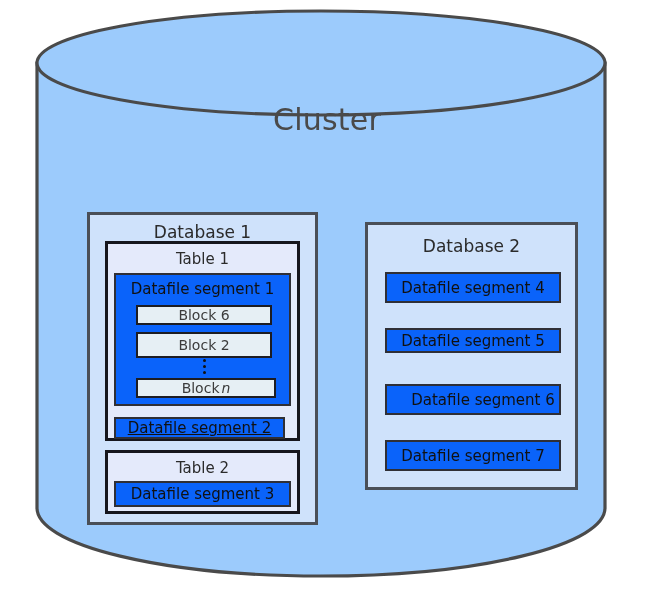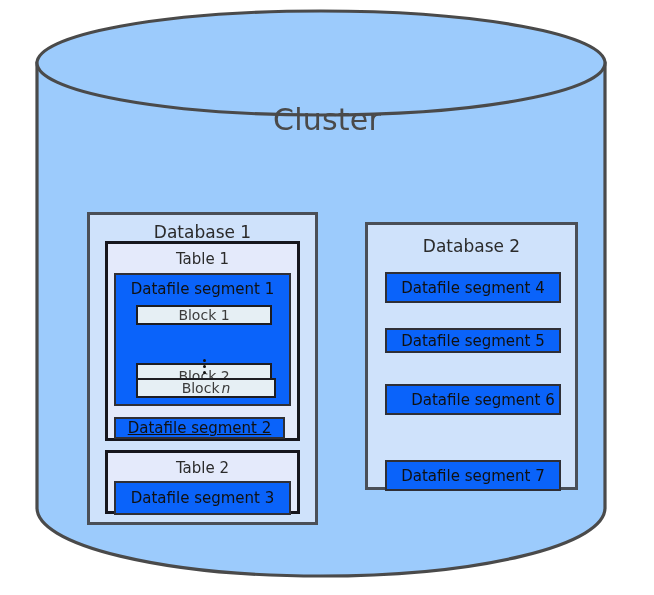--- a/index.html
+++ b/index.html
@@ -148,24 +148,24 @@
 
   <div class="table-box" style="left:105px; top:241px; width:195px; height:200px;">
     <div class="table-title" style="margin-top:8px;">Table 1</div>
   </div>
 
   <div class="segment tall" style="left:114px; top:273px; width:177px; height:133px;">
     <div class="segment-label" style="margin-top:7px;">Datafile segment 1</div>
   </div>
 
   <div class="block" style="left:136px; top:305px; width:136px; height:20px;">
-    <span>Block 1</span>
-  </div>
-
-  <div class="block" style="left:136px; top:332px; width:136px; height:26px;margin-top:31px;">
+    <span>Block 6</span>
+  </div>
+
+  <div class="block" style="left:136px; top:332px; width:136px; height:26px;">
     <span>Block 2</span>
   </div>
 
   <div class="vdots" style="left:136px; top:356px; width:136px; height:20px;">
     <i></i>
       <i></i>
       <i></i>
   </div>
 
   <div class="block" style="left:136px; top:378px; width:140px; height:20px;">
@@ -174,37 +174,37 @@
   </div>
 
   <div class="segment" style="left:114px; top:417px; width:171px; height:22px;text-decoration:underline;">
     <span>Datafile segment 2</span>
   </div>
 
   <div class="table-box" style="left:105px; top:450px; width:195px; height:64px;">
     <div class="table-title" style="margin-top:8px;">Table 2</div>
   </div>
 
-  <div class="segment" style="left:114px; top:481px; width:177px; height:34px;">
+  <div class="segment" style="left:114px; top:481px; width:177px; height:26px;">
     <span>Datafile segment 3</span>
   </div>
 
   <div class="db-box" style="left:365px; top:222px; width:213px; height:268px;">
     <div class="db-title" style="margin-top:13px;">Database 2</div>
   </div>
 
   <div class="segment" style="left:385px; top:272px; width:176px; height:31px;">
     <span>Datafile segment 4</span>
   </div>
 
   <div class="segment" style="left:385px; top:328px; width:176px; height:25px;">
     <span>Datafile segment 5</span>
   </div>
 
   <div class="segment" style="left:385px; top:384px; width:176px; height:31px;padding-left:20px;">
     <span>Datafile segment 6</span>
   </div>
 
-  <div class="segment" style="left:385px; top:460px; width:176px; height:31px;">
+  <div class="segment" style="left:385px; top:440px; width:176px; height:31px;">
     <span>Datafile segment 7</span>
   </div>
 
 </div>
 
 </body></html>

